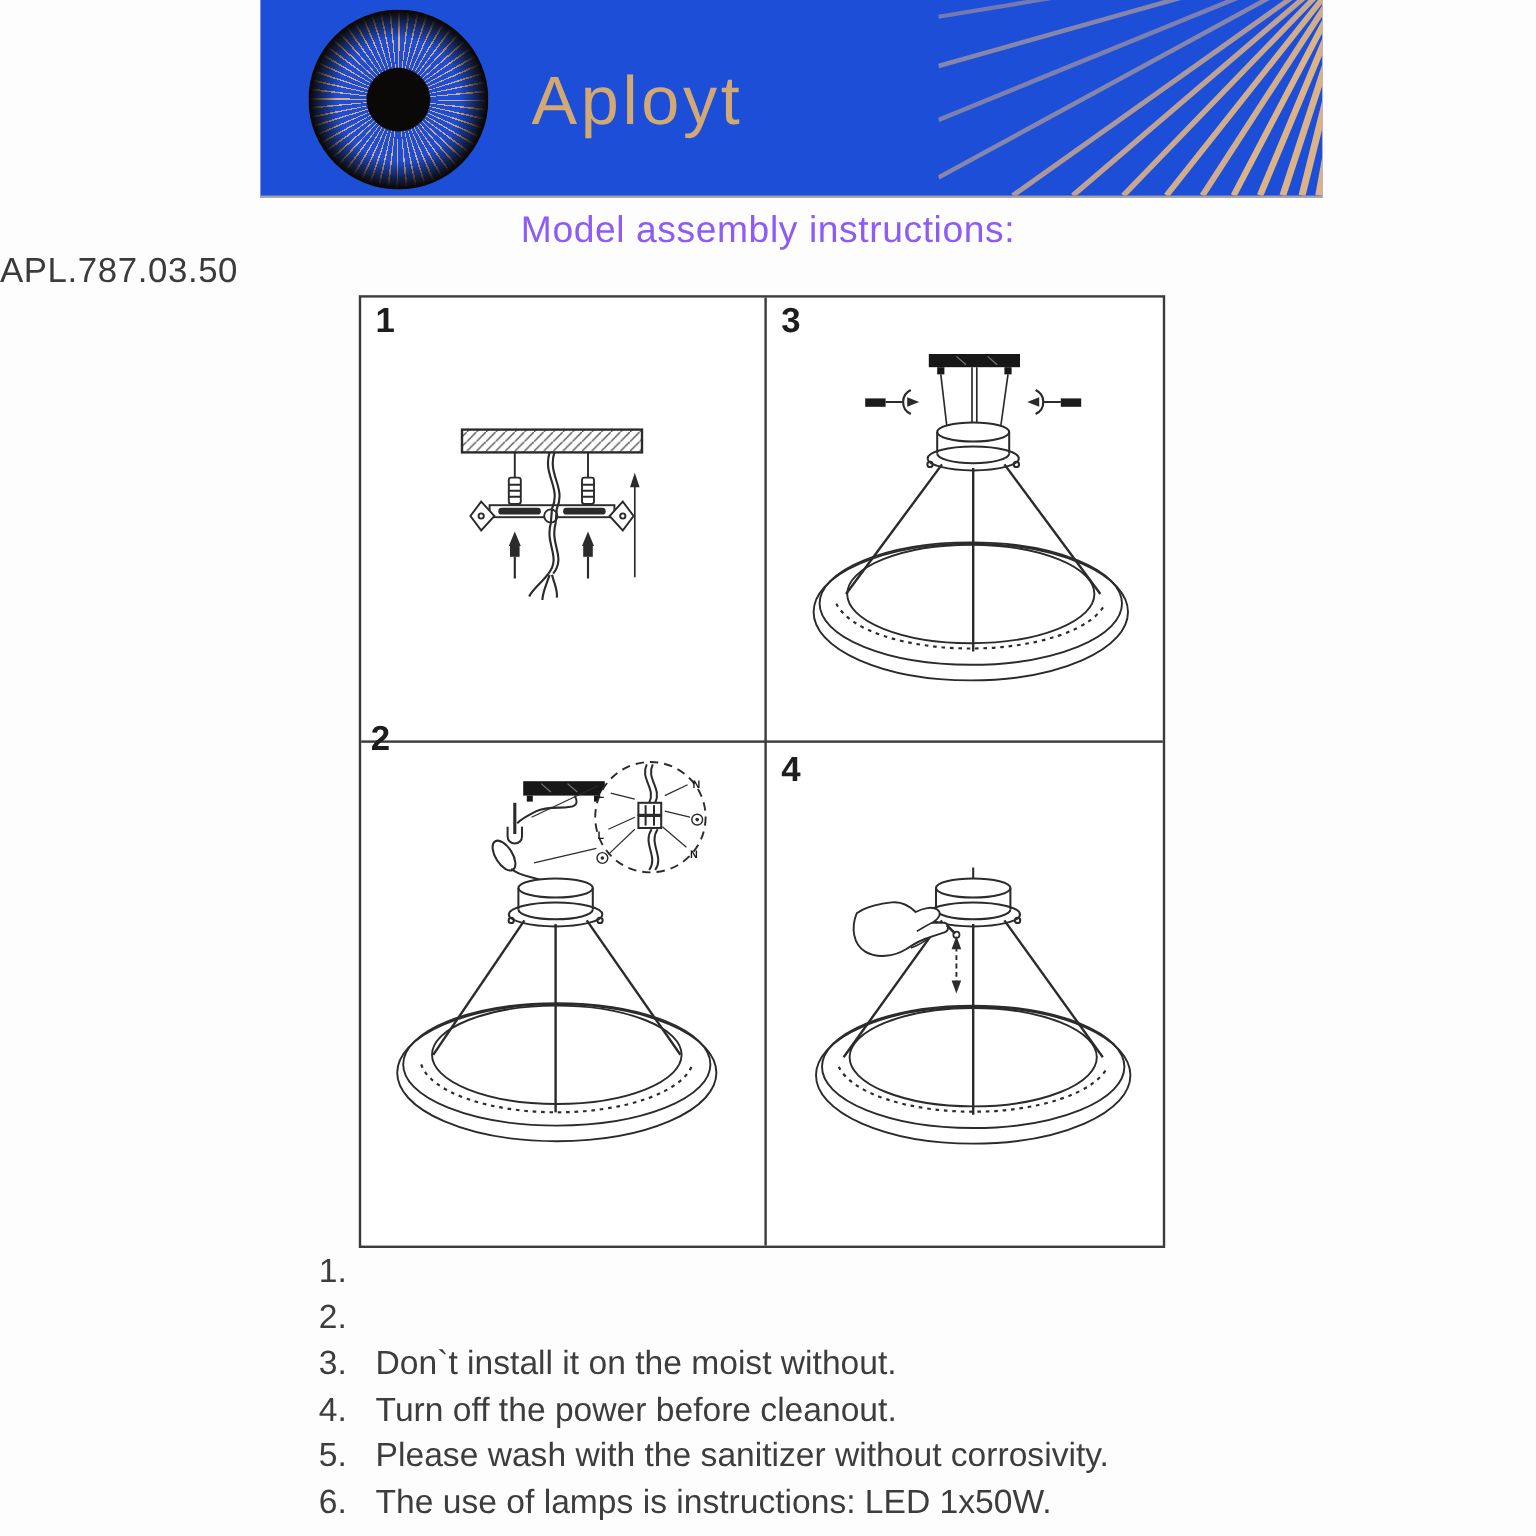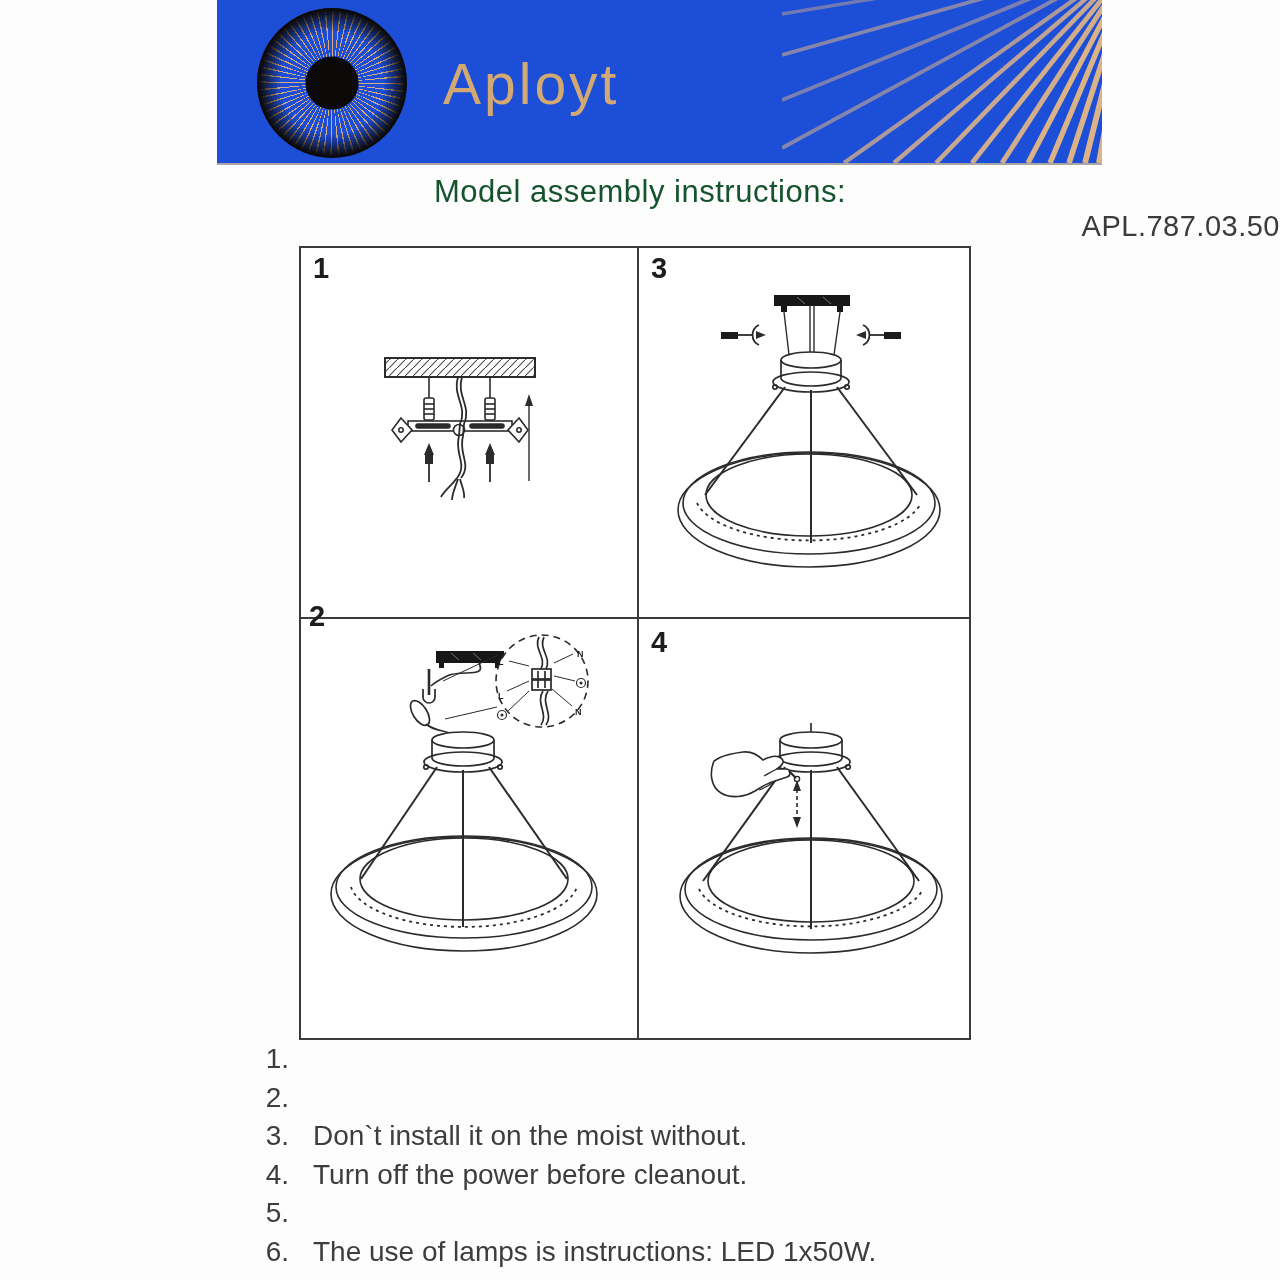--- a/index.html
+++ b/index.html
@@ -20,24 +20,24 @@
       repeating-conic-gradient(#d9ad7d 0deg 1.3deg, rgba(0,0,0,0) 1.3deg 6deg);
   }
   .brand{
     position:absolute;left:226px;top:44px;height:80px;line-height:80px;
     font-size:57px;font-weight:300;letter-spacing:3px;color:#d2a873;
   }
   .corner-rays{position:absolute;right:0;top:0;}
   
   .title-line1{
     position:absolute;left:0;top:174px;width:1280px;text-align:center;
-    font-size:31px;color:#14532d;letter-spacing:0.5px;
+    font-size:31px;color:#8b5cf6;letter-spacing:0.5px;
   }
   .title-line2{
-    position:absolute;left:0;top:210px;width:1280px;text-align:right;
+    position:absolute;left:0;top:210px;width:1280px;text-align:left;
     font-size:29px;color:#3b3b3b;letter-spacing:0.5px;
   }
   
   .grid{
     position:absolute;left:299px;top:246px;width:672px;height:794px;
     border:2px solid #3b3b3b;background:#fff;box-sizing:border-box;
   }
   .vdiv{position:absolute;left:336px;top:0;width:2px;height:100%;background:#3b3b3b;}
   .hdiv{position:absolute;left:0;top:369px;width:100%;height:2px;background:#3b3b3b;}
   .panel-num{
@@ -310,18 +310,19 @@
   <div class="inst-row">
     <span class="inst-num">3.</span>
     <span class="inst-text">Don`t install it on the moist without.</span>
   </div>
   <div class="inst-row">
     <span class="inst-num">4.</span>
     <span class="inst-text">Turn off the power before cleanout.</span>
   </div>
   <div class="inst-row">
     <span class="inst-num">5.</span>
+    <span class="inst-text">Please wash with the sanitizer without corrosivity.</span>
   </div>
   <div class="inst-row">
     <span class="inst-num">6.</span>
     <span class="inst-text">The use of lamps is instructions: LED 1x50W.</span>
   </div>
 </div>
 
 </body></html>

